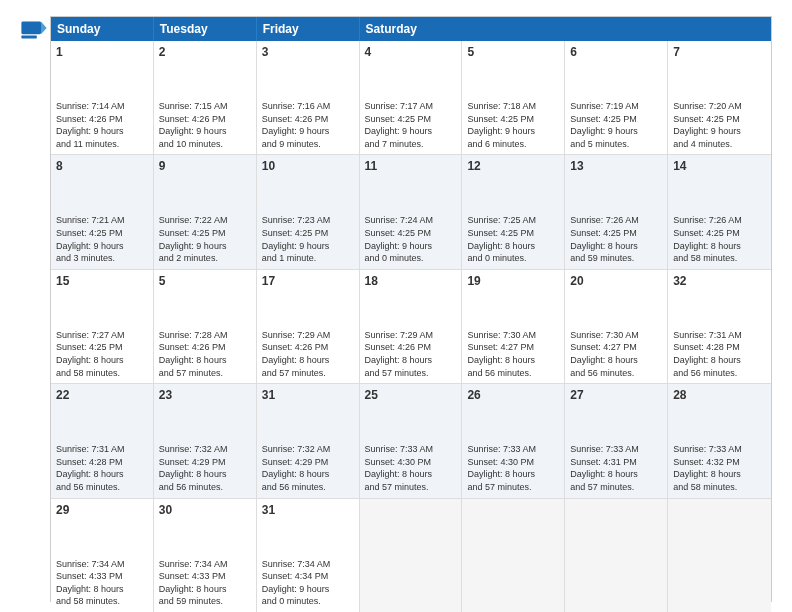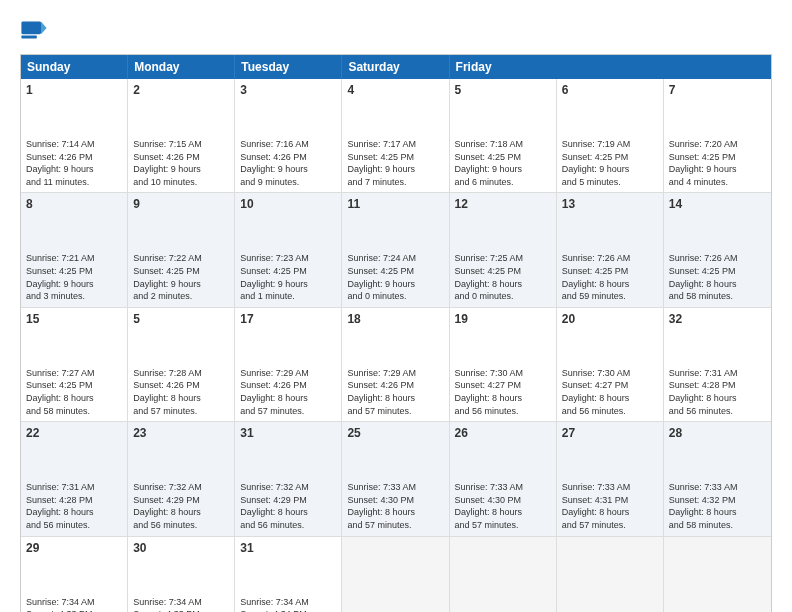--- a/index.html
+++ b/index.html
@@ -8,21 +8,21 @@
       background: #fff;
       width: 792px;
       height: 612px;
       overflow: hidden;
     }
     .page {
       width: 792px;
       height: 612px;
       padding: 16px 20px 10px 20px;
       display: flex;
-      flex-direction: column;
+      flex-direction: row;
     }
     .header {
       display: flex;
       justify-content: space-between;
       align-items: flex-start;
       margin-bottom: 10px;
     }
     .logo {
       display: flex;
       align-items: center;
@@ -127,24 +127,23 @@
     </div>
     <div class="title-block">
       <div class="month-title"></div>
       <div class="location"></div>
     </div>
   </div>
 
   <div class="calendar">
     <div class="cal-header">
     <div class="cal-header-cell">Sunday</div>
-        <div class="cal-header-cell">Monday</div>
         <div class="cal-header-cell">Tuesday</div>
+        <div class="cal-header-cell">Friday</div>
         <div class="cal-header-cell">Saturday</div>
-        <div class="cal-header-cell">Friday</div>
       </div>
     <div class="cal-body">
     <div class="cal-row">
           <div class="cal-cell">
             <span class="day-num">1</span>
             <div class="cell-text">Sunrise: 7:14 AM<br>Sunset: 4:26 PM<br>Daylight: 9 hours<br>and 11 minutes.</div>
           </div>
           <div class="cal-cell">
             <span class="day-num">2</span>
             <div class="cell-text">Sunrise: 7:15 AM<br>Sunset: 4:26 PM<br>Daylight: 9 hours<br>and 10 minutes.</div>

